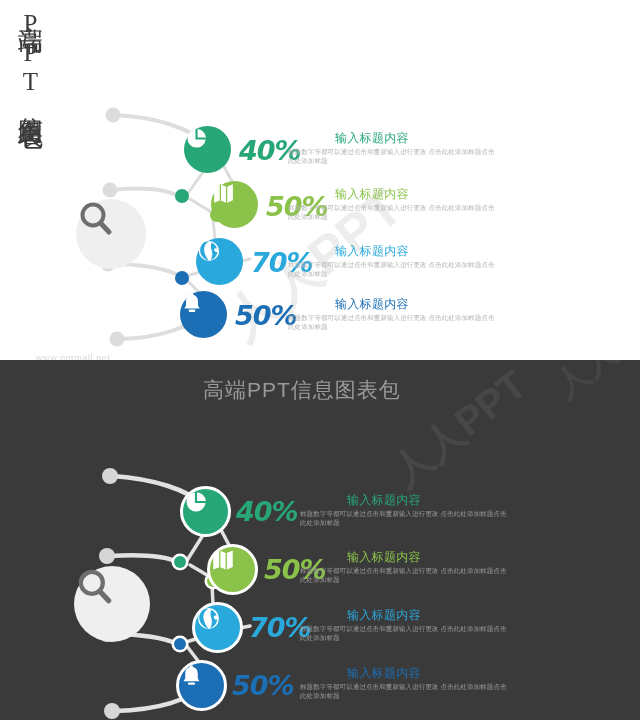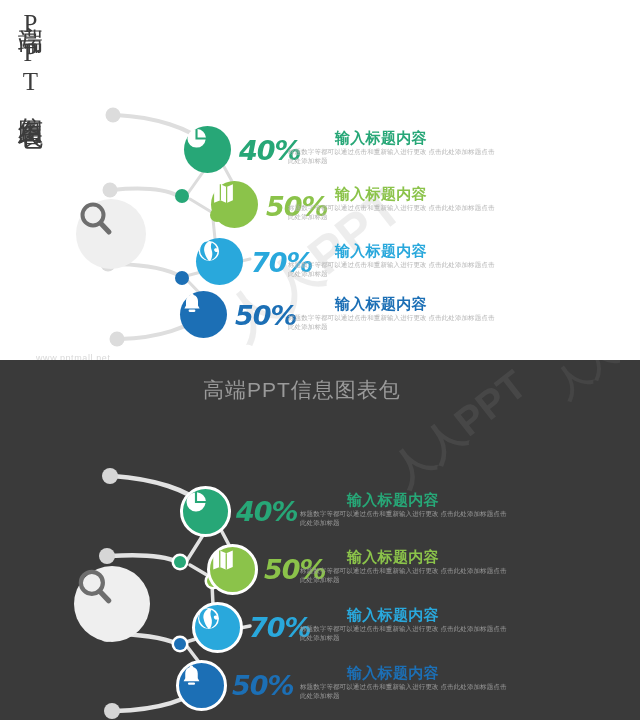--- a/index.html
+++ b/index.html
@@ -61,21 +61,21 @@
 
   
   .pct{
     position:absolute;font-style:italic;font-weight:bold;
     font-size:27px;letter-spacing:-1px;white-space:nowrap;
     font-family:"DejaVu Sans","Liberation Sans",sans-serif;
   }
 
   
   .txt{position:absolute;width:210px;}
-  .txt .h{font-size:15px;font-weight:bold;line-height:14px;letter-spacing:.3px;padding-left:47px;}
+  .txt .h{font-size:12px;font-weight:normal;line-height:14px;letter-spacing:.3px;padding-left:47px;}
   .txt .b{font-size:6.5px;line-height:9px;margin-top:2px;letter-spacing:.1px;}
   .txt-dark .b{color:#9b9b9b;}
   .txt-light .b{color:#b4b4b4;}
 </style>
 </head>
 <body>
 
 <div class="page">
 
   <div class="panel panel-light">

